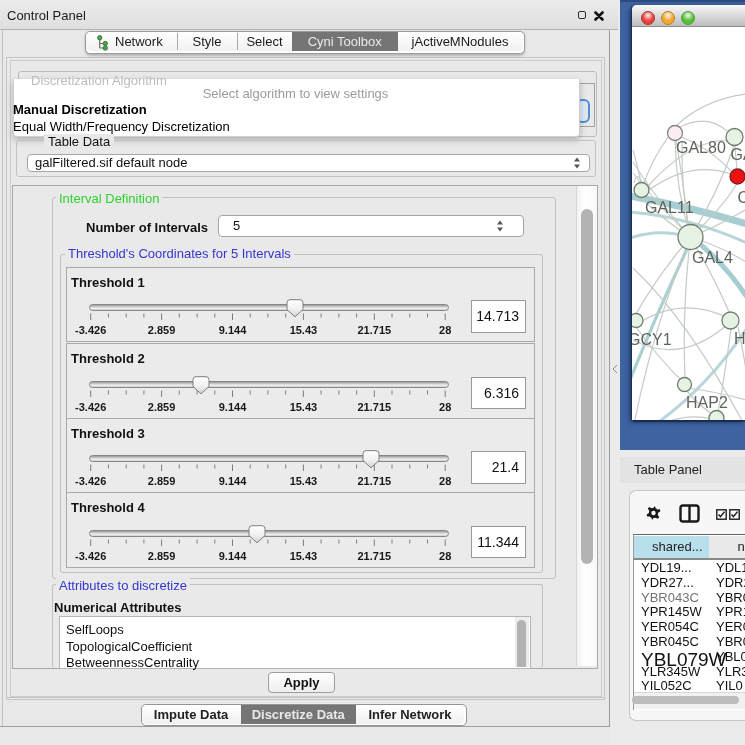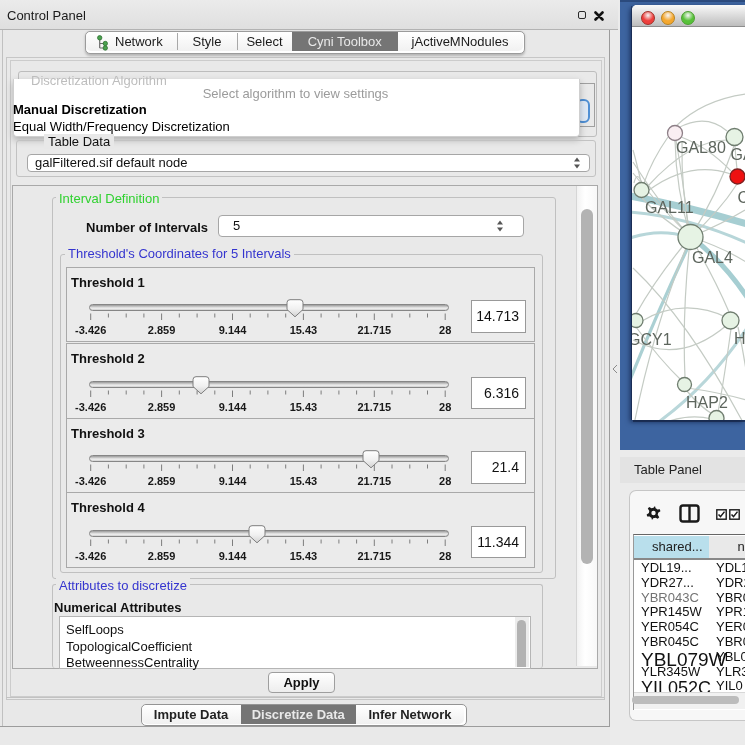--- a/index.html
+++ b/index.html
@@ -199,13 +199,13 @@
     <div style="position:absolute;left:7px;top:44.4px;font-size:13px;color:#111;">YPR145W</div>
     <div style="position:absolute;left:82px;top:44.4px;font-size:13px;color:#111;">YPR1</div>
     <div style="position:absolute;left:7px;top:59.2px;font-size:13px;color:#111;">YER054C</div>
     <div style="position:absolute;left:82px;top:59.2px;font-size:13px;color:#111;">YER0</div>
     <div style="position:absolute;left:7px;top:74.0px;font-size:13px;color:#111;">YBR045C</div>
     <div style="position:absolute;left:82px;top:74.0px;font-size:13px;color:#111;">YBR0</div>
     <div style="position:absolute;left:7px;top:88.8px;font-size:19px;color:#111;">YBL079W</div>
     <div style="position:absolute;left:82px;top:88.8px;font-size:13px;color:#111;">YBL0</div>
     <div style="position:absolute;left:7px;top:103.6px;font-size:13px;color:#111;">YLR345W</div>
     <div style="position:absolute;left:82px;top:103.6px;font-size:13px;color:#111;">YLR3</div>
-    <div style="position:absolute;left:7px;top:118.4px;font-size:18px;color:#111;">YIL052C</div>
+    <div style="position:absolute;left:7px;top:118.4px;font-size:13px;color:#111;">YIL052C</div>
     <div style="position:absolute;left:82px;top:118.4px;font-size:13px;color:#111;">YIL0</div>
   </div><div style="position:absolute;left:634px;top:692px;width:111px;height:16px;background:#f1f1f1;border-top:1px solid #d8d8d8;"></div><div style="position:absolute;left:632px;top:696px;width:107px;height:8px;background:#bcbcbc;border-radius:4px;"></div></body></html>

